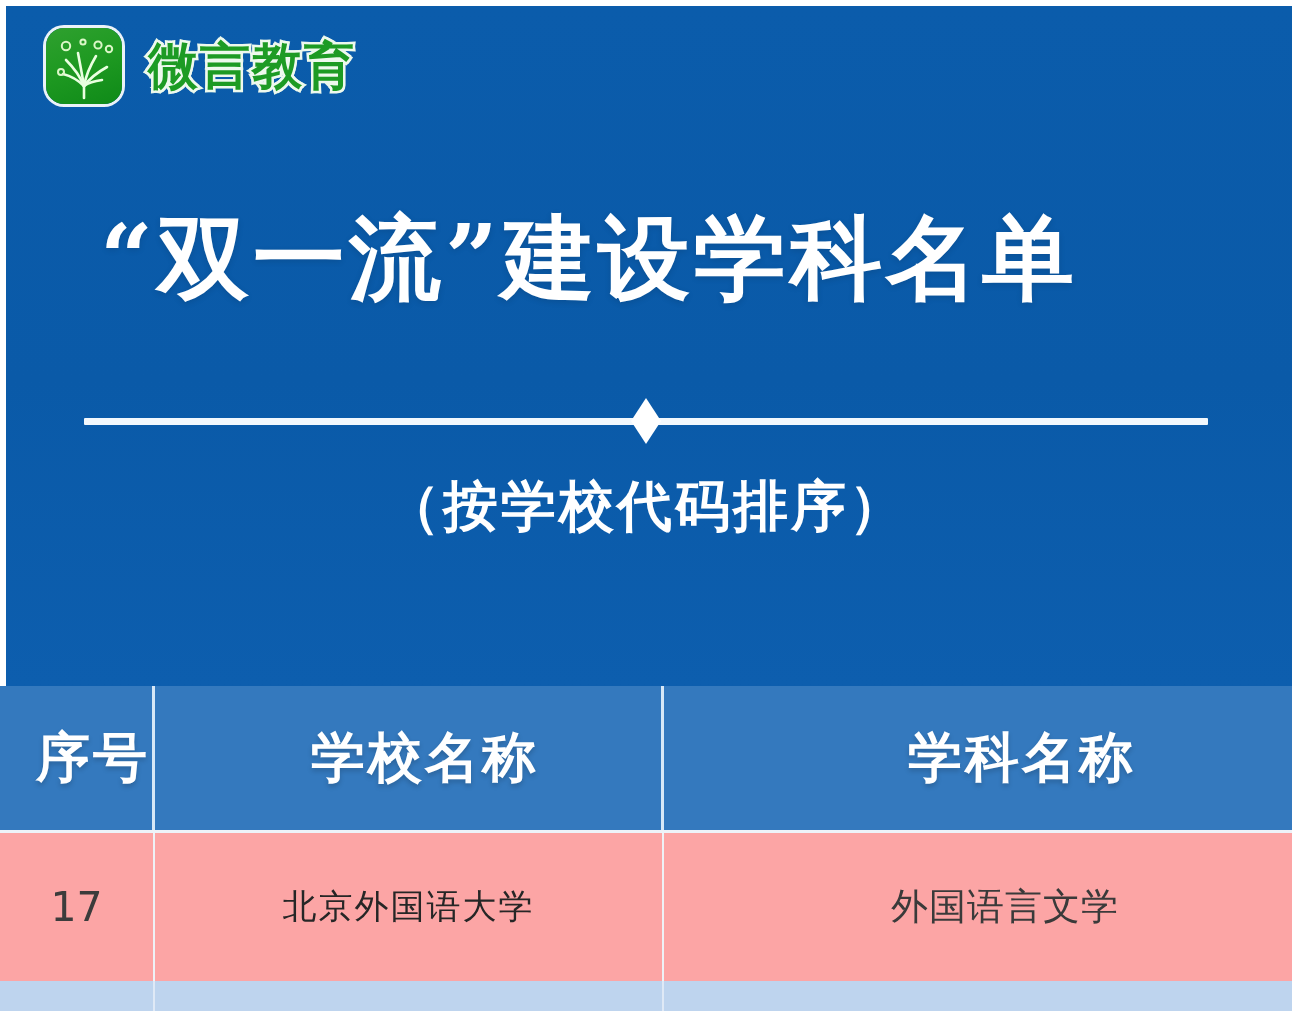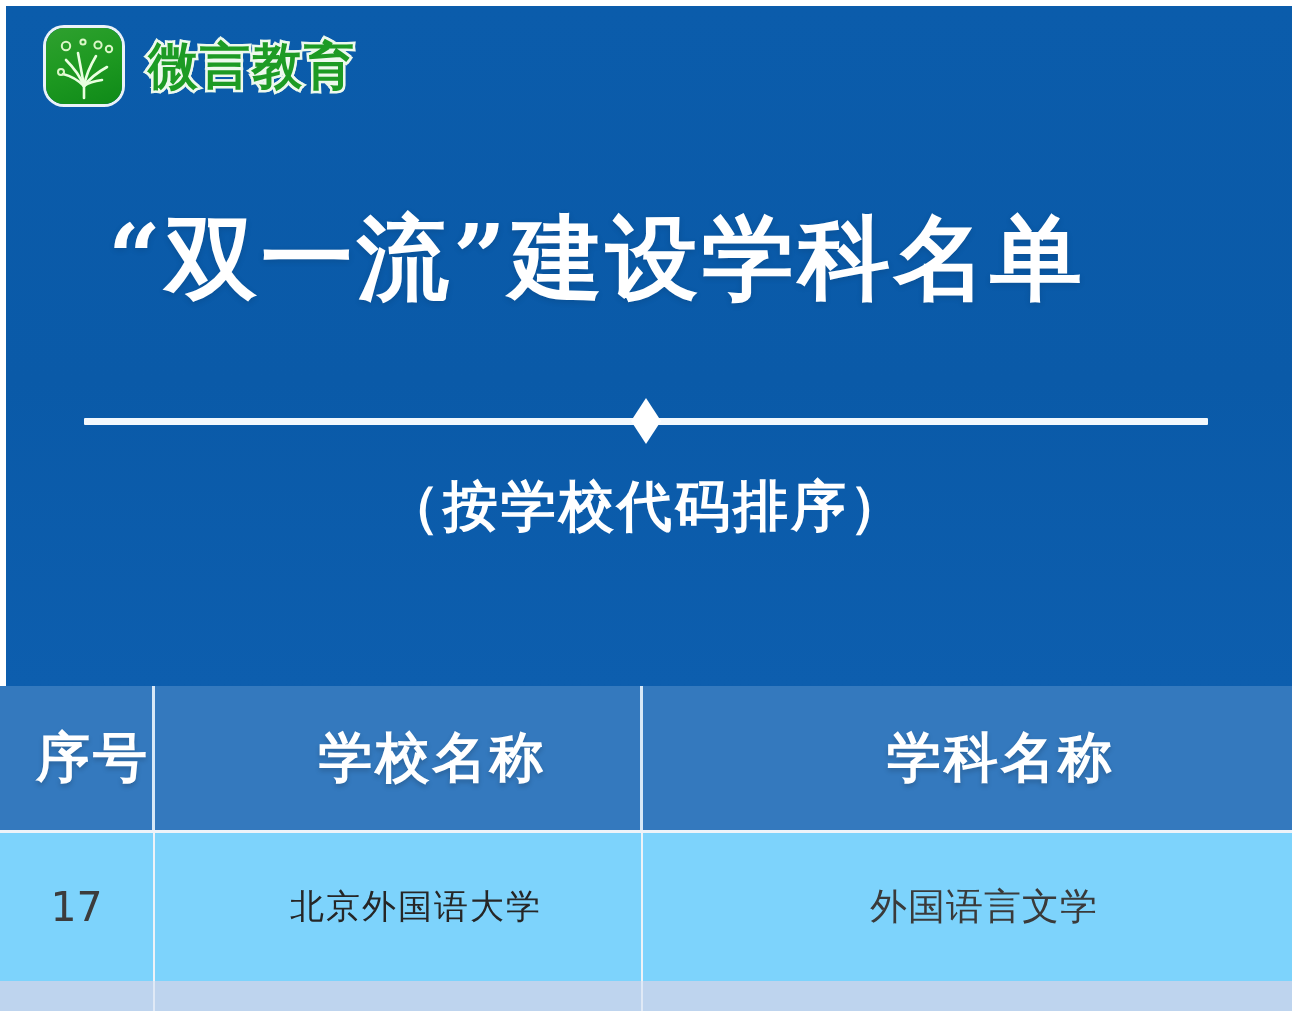--- a/index.html
+++ b/index.html
@@ -68,21 +68,21 @@
        0 2px 0 #eef9ee, 0 -2px 0 #eef9ee,
        2px 2px 0 #eef9ee, -2px -2px 0 #eef9ee,
        2px -2px 0 #eef9ee, -2px 2px 0 #eef9ee;
     white-space: nowrap;
     line-height: 1;
   }
 
   
   .hero-title {
     position: absolute;
-    left: 16px;
+    left: 8px;
     top: 196px;
     width: 1162px;
     text-align: center;
     font-family: "DejaVu Serif", "Liberation Serif", serif;
     font-weight: bold;
     font-size: 92px;
     line-height: 1.22;
     color: #ffffff;
     letter-spacing: 4px;
     white-space: nowrap;
@@ -147,21 +147,21 @@
     box-sizing: border-box;
   }
   .row .cell {
     box-sizing: border-box;
     display: flex;
     align-items: center;
     justify-content: center;
     overflow: hidden;
   }
   .col-no    { width: 155px; flex: none; }
-  .col-school{ width: 452px; flex: none; margin-left: 36px; }
+  .col-school{ width: 509px; flex: none; }
   .col-subj  { width: 682px; flex: none; }
 
   .row-head {
     height: 147px;
     background: #3479be;
     border-bottom: 3px solid #eef3f9;
   }
   .row-head .cell {
     font-family: "DejaVu Sans", "Liberation Sans", sans-serif;
     font-weight: bold;
@@ -169,21 +169,21 @@
     font-size: 54px;
     letter-spacing: 3px;
     text-shadow: 0 3px 5px rgba(0,0,0,0.18);
     border-right: 3px solid #d7e8f7;
     padding-left: 34px;
   }
   .row-head .cell:last-child { border-right: none; text-align: center; }
 
   .row-data {
     height: 148px;
-    background: #7dd3fc;
+    background: #fca5a5;
   }
   .row-data .cell {
     font-family: "DejaVu Sans", "Liberation Sans", sans-serif;
     color: #262626;
     border-right: 2px solid #eef2f7;
   }
   .row-data .cell:last-child { border-right: none; }
   .row-data .cell.col-no    { font-size: 41px; color: #3c3c3c; }
   .row-data .cell.col-school{ font-size: 34px; letter-spacing: 2px; }
   .row-data .cell.col-subj  { font-size: 37px; letter-spacing: 1px; color: #3a3a3a; }

